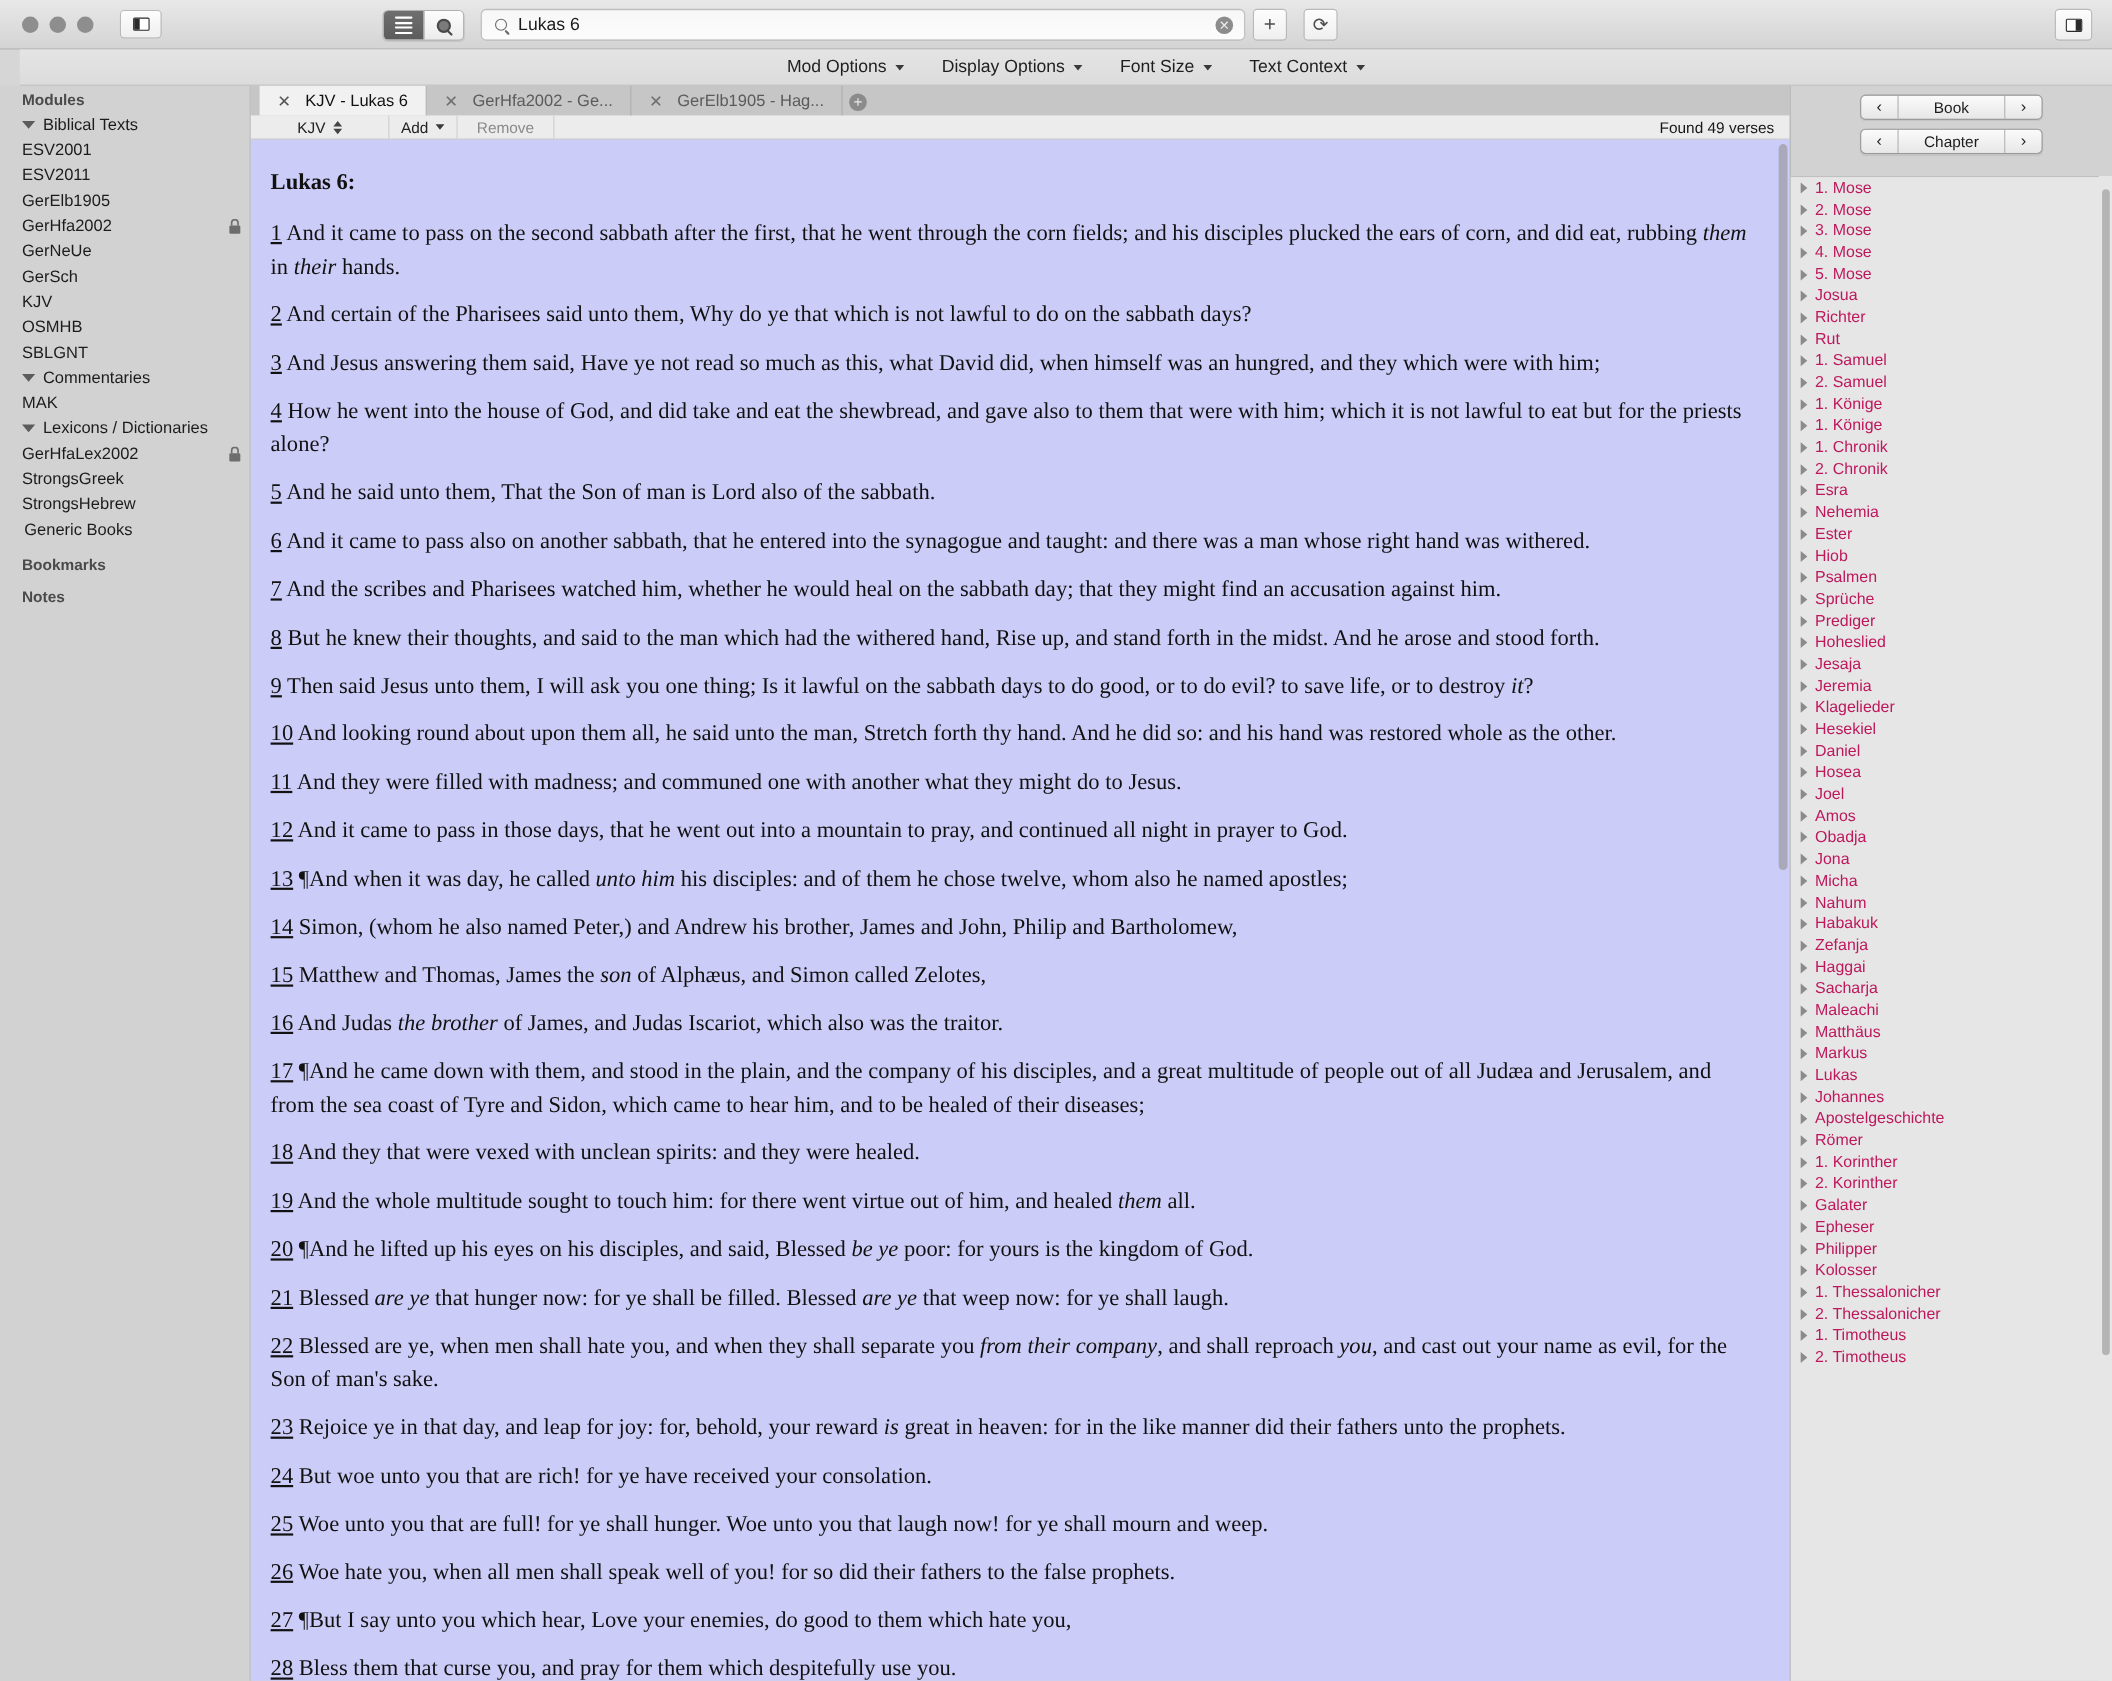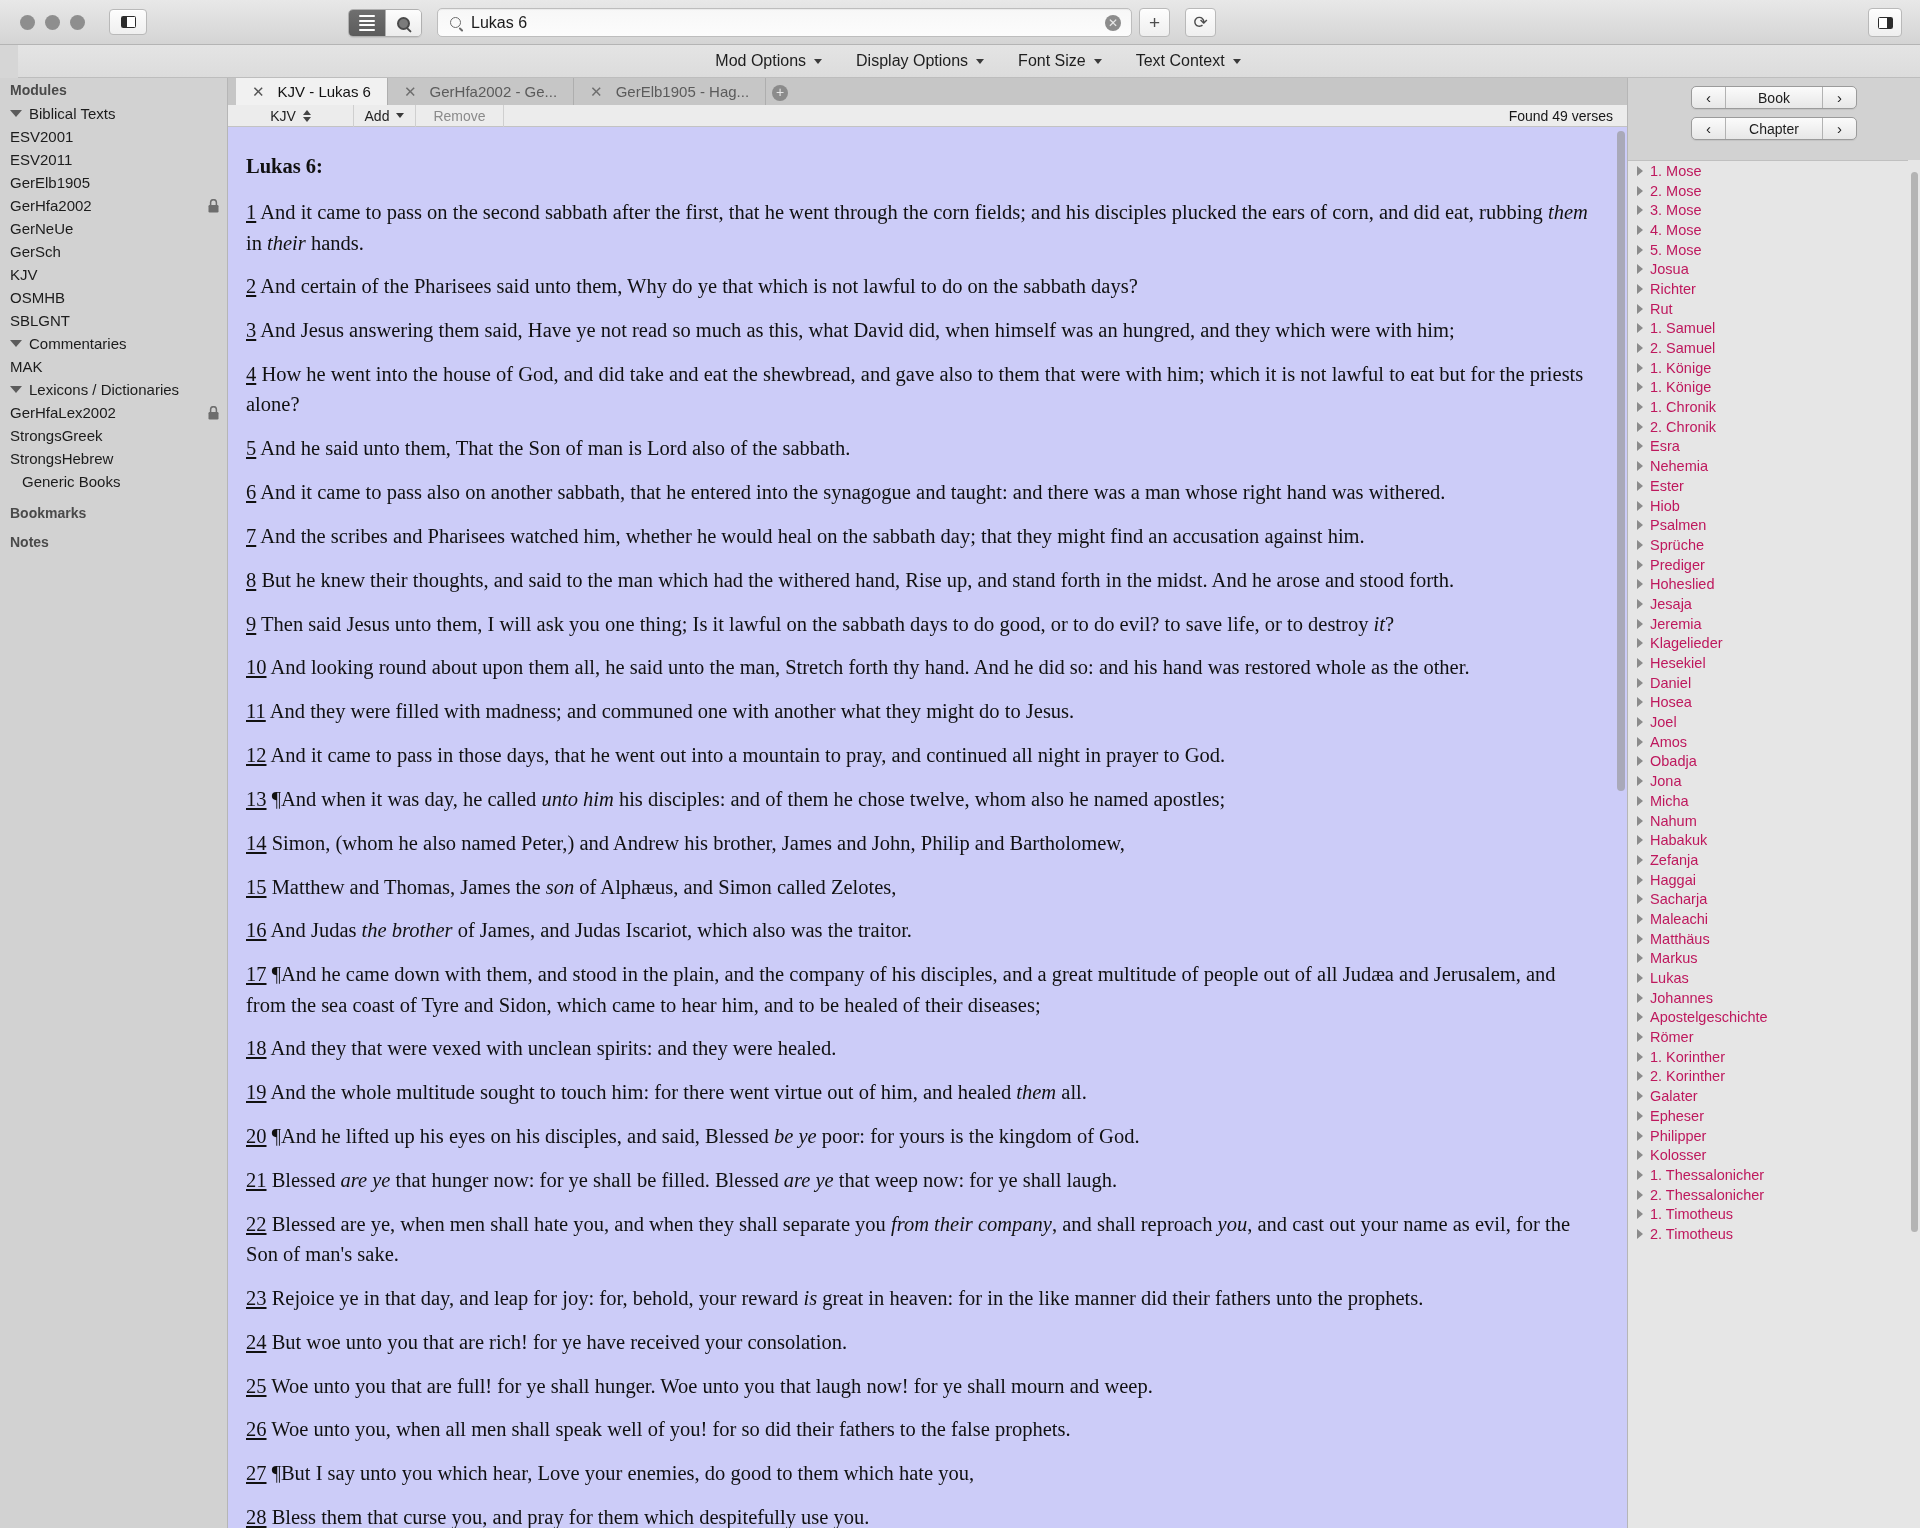--- a/index.html
+++ b/index.html
@@ -89,21 +89,21 @@
   .opt-menu { display: flex; align-items: center; gap: 8px; font-size: 16px; color: #1e1e1e; cursor: default;}
   .caret-d { width:0;height:0;border-left:4.5px solid transparent;border-right:4.5px solid transparent;border-top:5px solid #3a3a3a;}
 
   
   #left-sidebar {
     position: absolute; top: 78px; left: 0; width: 228px; bottom: 0;
     background: #d2d2d2; border-right: 1px solid #b6b6b6;
     font-size: 15px; color: #1c1c1c;
   }
   .side-section { padding-left: 10px; color:#4a4a4a; font-weight: bold; font-size: 14px; }
-  .side-row { height: 23px; display: flex; align-items: center; position: relative; padding-left: 10px; }
+  .side-row { height: 23px; display: flex; align-items: center; position: relative; padding-left: 20px; }
   .side-row.group { font-size: 15px; }
   .side-row.child { }
   .side-row.level1 { padding-left: 22px; }
   .tri { width:0;height:0;border-left:6px solid transparent;border-right:6px solid transparent;
     border-top:7px solid #5c5c5c; margin-right:7px; }
   .lock { position: absolute; right: 8px; width: 11px; height: 14px; }
 
   
   #center { position: absolute; top: 78px; left: 228px; right: 293px; bottom: 0; background: #d6d6d6; }
 
@@ -376,21 +376,21 @@
           <div class="verse"><span class="vnum">16</span><span> And Judas <i>the brother</i> of James, and Judas Iscariot, which also was the traitor.</span></div>
           <div class="verse"><span class="vnum">17</span><span> ¶And he came down with them, and stood in the plain, and the company of his disciples, and a great multitude of people out of all Judæa and Jerusalem, and from the sea coast of Tyre and Sidon, which came to hear him, and to be healed of their diseases;</span></div>
           <div class="verse"><span class="vnum">18</span><span> And they that were vexed with unclean spirits: and they were healed.</span></div>
           <div class="verse"><span class="vnum">19</span><span> And the whole multitude sought to touch him: for there went virtue out of him, and healed <i>them</i> all.</span></div>
           <div class="verse"><span class="vnum">20</span><span> ¶And he lifted up his eyes on his disciples, and said, Blessed <i>be ye</i> poor: for yours is the kingdom of God.</span></div>
           <div class="verse"><span class="vnum">21</span><span> Blessed <i>are ye</i> that hunger now: for ye shall be filled. Blessed <i>are ye</i> that weep now: for ye shall laugh.</span></div>
           <div class="verse"><span class="vnum">22</span><span> Blessed are ye, when men shall hate you, and when they shall separate you <i>from their company</i>, and shall reproach <i>you</i>, and cast out your name as evil, for the Son of man's sake.</span></div>
           <div class="verse"><span class="vnum">23</span><span> Rejoice ye in that day, and leap for joy: for, behold, your reward <i>is</i> great in heaven: for in the like manner did their fathers unto the prophets.</span></div>
           <div class="verse"><span class="vnum">24</span><span> But woe unto you that are rich! for ye have received your consolation.</span></div>
           <div class="verse"><span class="vnum">25</span><span> Woe unto you that are full! for ye shall hunger. Woe unto you that laugh now! for ye shall mourn and weep.</span></div>
-          <div class="verse"><span class="vnum">26</span><span> Woe unto you, when all men shall speak well of you! for so did their fathers to the false prophets.</span></div>
+          <div class="verse"><span class="vnum">26</span><span> Woe hate you, when all men shall speak well of you! for so did their fathers to the false prophets.</span></div>
           <div class="verse"><span class="vnum">27</span><span> ¶But I say unto you which hear, Love your enemies, do good to them which hate you,</span></div>
           <div class="verse"><span class="vnum">28</span><span> Bless them that curse you, and pray for them which despitefully use you.</span></div>
         </div>
     </div>
   </div>
   <div id="center-scrollbar">
     <div id="center-scrollthumb"></div>
   </div>
 </div>
 

